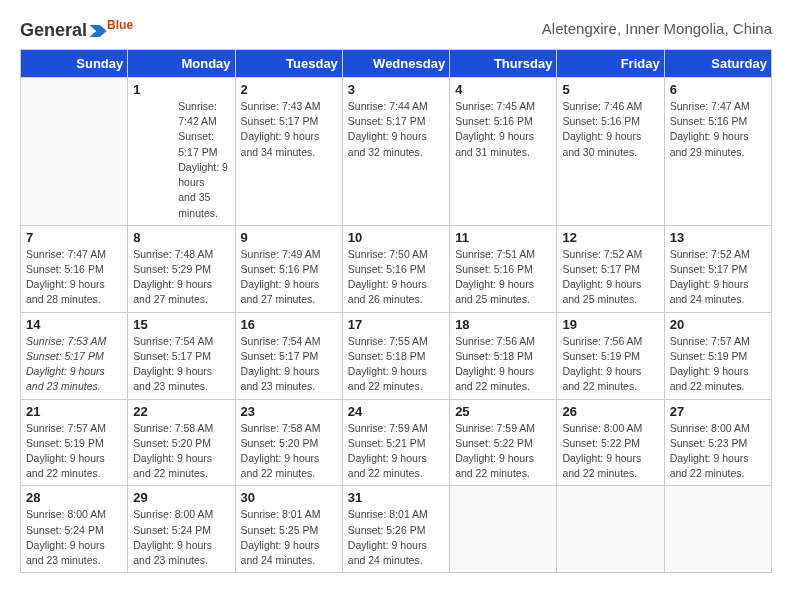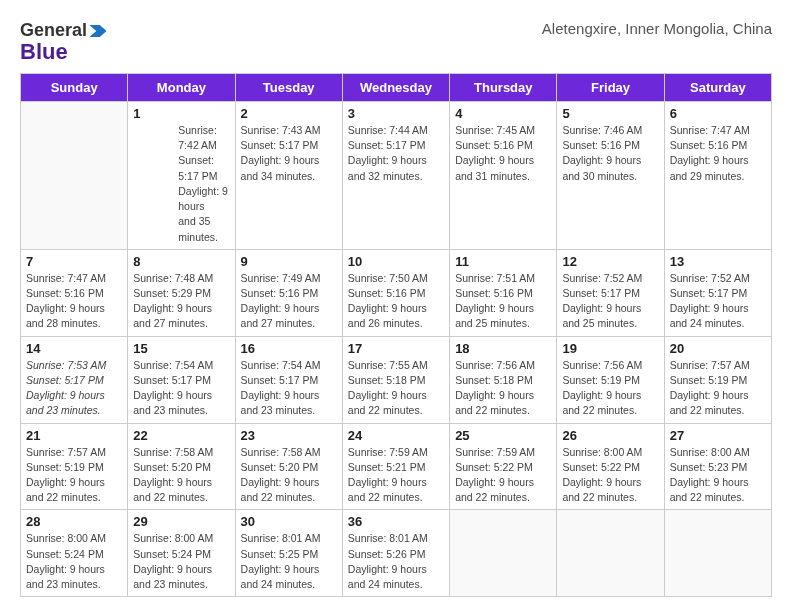--- a/index.html
+++ b/index.html
@@ -11,21 +11,21 @@
       padding: 20px;
     }
     .header-logo {
       display: flex;
       align-items: flex-start;
       justify-content: space-between;
       margin-bottom: 4px;
     }
     .logo-area {
       display: flex;
-      flex-direction: column;
+      flex-direction: row;
       align-items: flex-start;
     }
     .logo-arrow {
       width: 18px;
       height: 12px;
       margin-left: 2px;
     }
     .logo-row {
       display: flex;
       align-items: center;
@@ -43,26 +43,26 @@
       font-size: 15px;
       color: #555;
     }
     .calendar-table {
       width: 100%;
       border-collapse: collapse;
       margin-top: 8px;
       table-layout: fixed;
     }
     .calendar-table th {
-      background-color: #6d28d9;
+      background-color: #1d4ed8;
       color: #fff;
       font-size: 13px;
       font-weight: bold;
       padding: 6px 4px;
-      text-align: center;
+      text-align: right;
       border: 1px solid #ccc;
     }
     .calendar-table td {
       border: 1px solid #ccc;
       vertical-align: top;
       padding: 4px 5px;
       font-size: 11px;
       color: #333;
       height: 85px;
       background: #fff;
@@ -87,21 +87,21 @@
 <body>
 
 <div class="header-logo">
   <div class="logo-area">
     <div class="logo-row">
       <span style="font-size:18px;font-weight:bold;color:#333;">General</span>
       <svg class="logo-arrow" viewBox="0 0 20 14">
         <polygon points="0,0 12,0 20,7 12,14 0,14 8,7" fill="#1a73c4"></polygon>
       </svg>
     </div>
-    <span style="font-size:22px;font-weight:bold;color:#4c1d95;margin-top:-2px;">Blue</span>
+    <span style="font-size:12px;font-weight:bold;color:#c2410c;margin-top:-2px;">Blue</span>
   </div>
   <div class="title-area">
     <div class="location-subtitle">Aletengxire, Inner Mongolia, China</div>
   </div>
 </div>
 
 <table class="calendar-table">
   <thead>
     <tr>
     <th>Sunday</th>
@@ -328,21 +328,21 @@
 and 23 minutes.</div>
         </td>
         <td>
           <span class="day-number">30</span>
           <div class="cell-info" style="white-space: pre-line;">Sunrise: 8:01 AM
 Sunset: 5:25 PM
 Daylight: 9 hours
 and 24 minutes.</div>
         </td>
         <td>
-          <span class="day-number">36</span>
+          <span class="day-number">31</span>
           <div class="cell-info" style="white-space: pre-line;">Sunrise: 8:01 AM
 Sunset: 5:26 PM
 Daylight: 9 hours
 and 24 minutes.</div>
         </td>
         <td class="empty"></td>
         <td class="empty"></td>
         <td class="empty"></td>
       </tr>
     </tbody>

